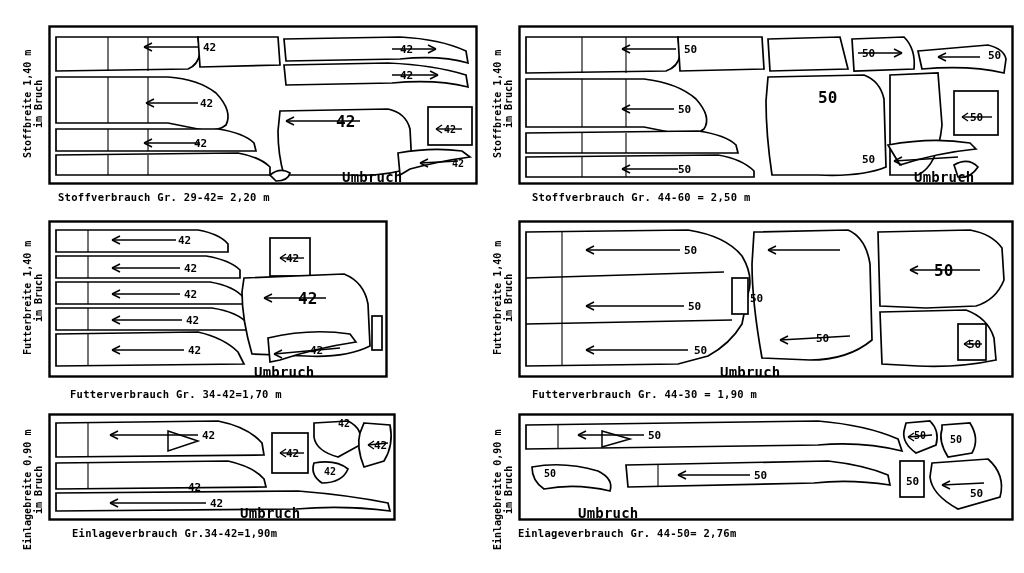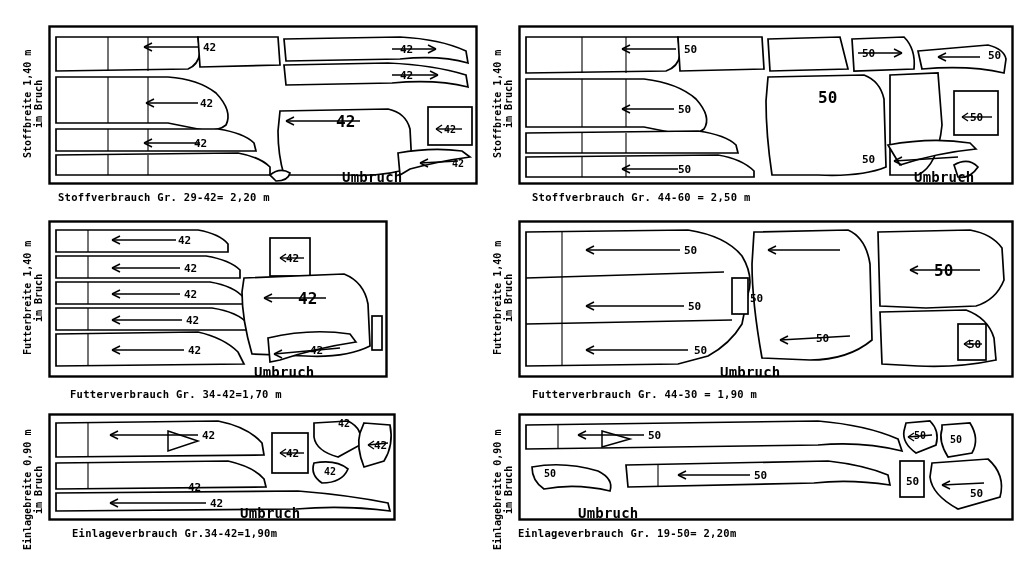--- a/index.html
+++ b/index.html
@@ -450,16 +450,16 @@
 
       <text class="lbl" x="130" y="26" font-size="11">50</text>
       <text class="lbl" x="236" y="66" font-size="11">50</text>
       <text class="lbl" x="388" y="72" font-size="11">50</text>
       <text class="lbl" x="396" y="26" font-size="10">50</text>
       <text class="lbl" x="432" y="30" font-size="10">50</text>
       <text class="lbl" x="452" y="84" font-size="11">50</text>
       <text class="lbl" x="26" y="64" font-size="10">50</text>
     </svg>
     <div class="umbruch" style="position:absolute; left:86px; top:96px;">Umbruch</div>
-    <div class="caption" style="left:26px; top:118px;">Einlageverbrauch Gr. 19-50= 2,20m</div>
+    <div class="caption" style="left:26px; top:118px;">Einlageverbrauch Gr. 44-50= 2,76m</div>
   </div>
 
 </div>
 
 </body></html>

